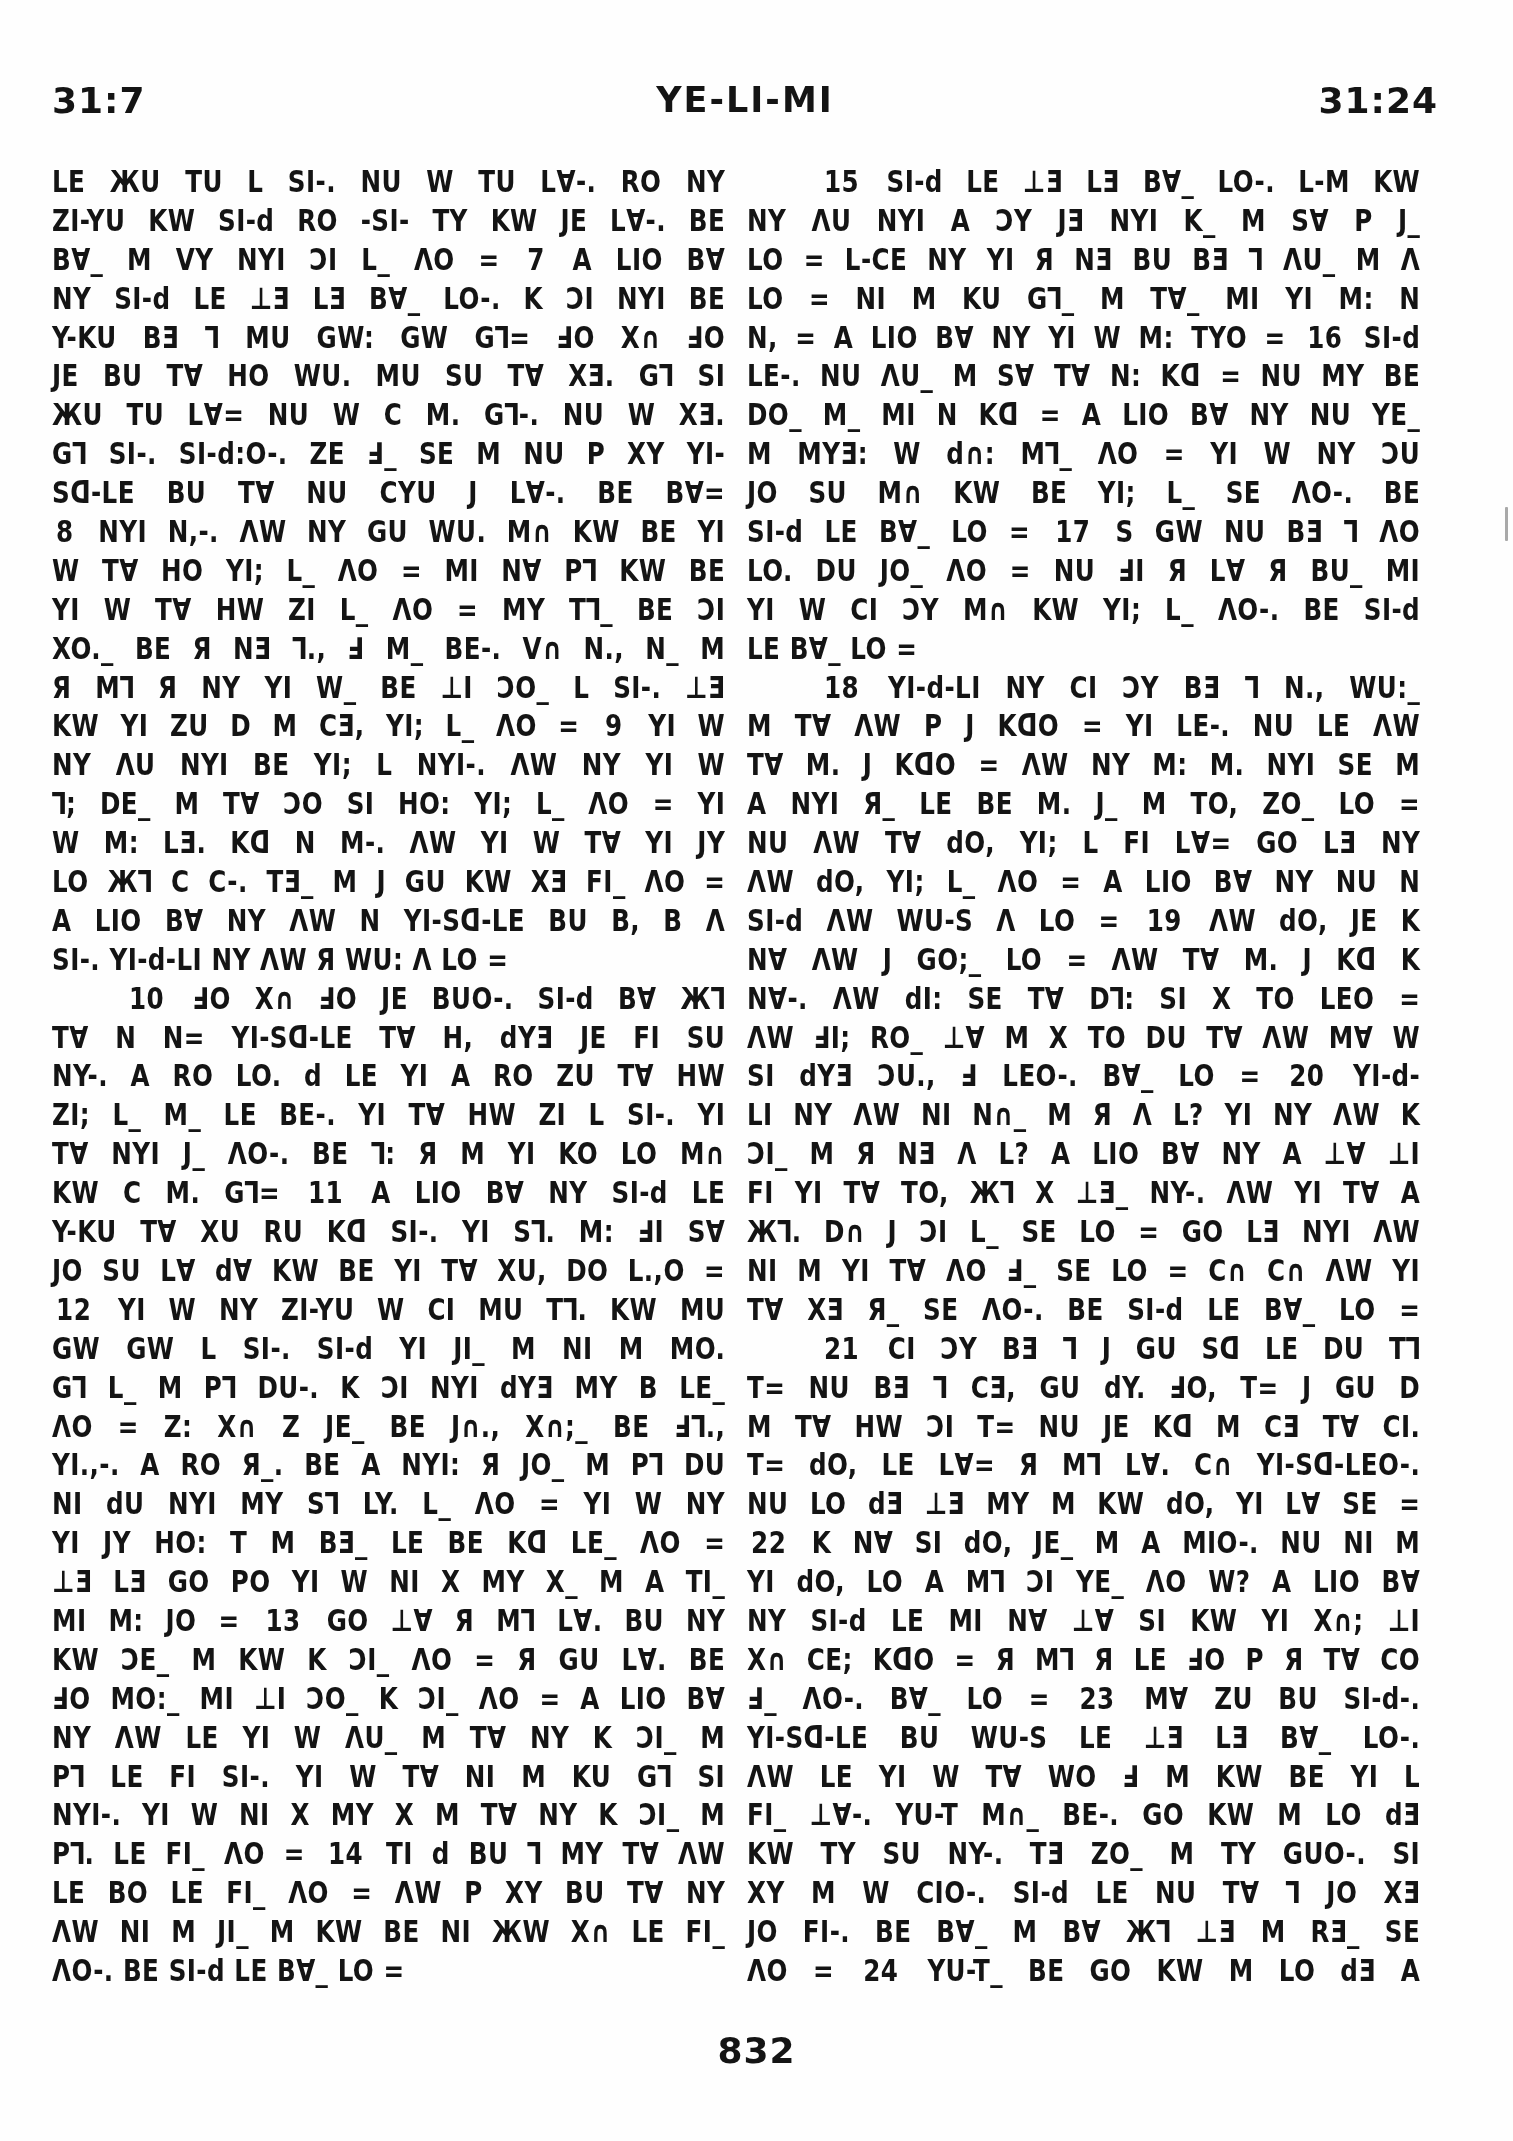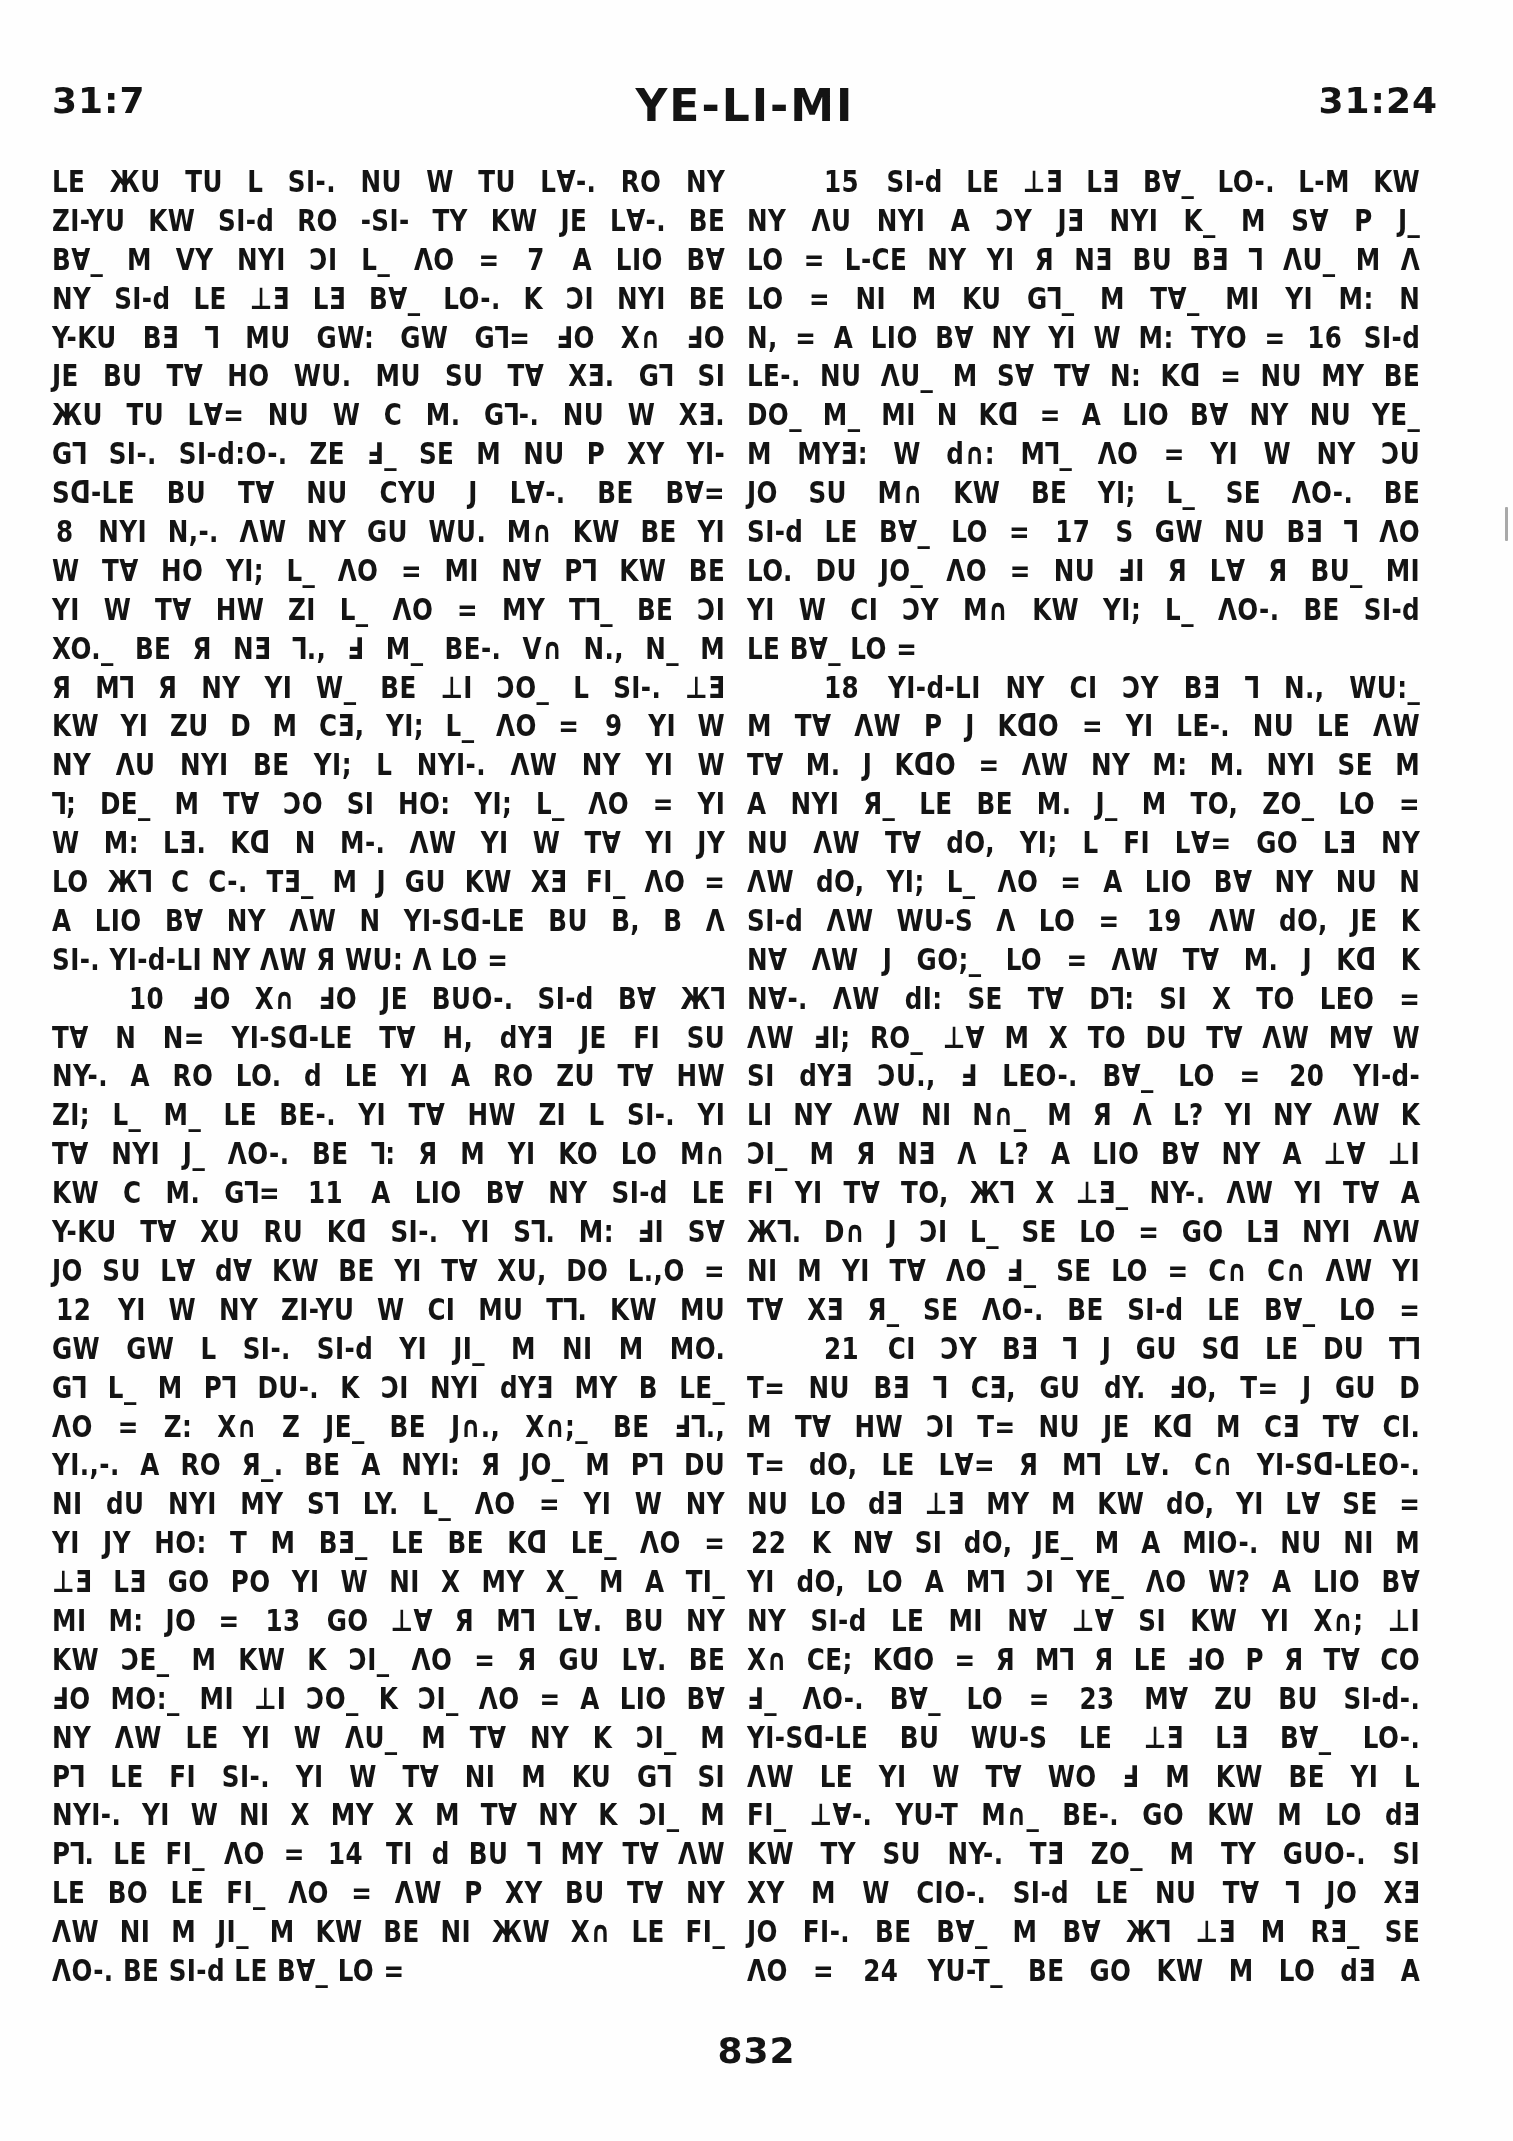--- a/index.html
+++ b/index.html
@@ -8,21 +8,21 @@
     background:#fefefe;
     color:#141414;
     font-family:"DejaVu Sans", sans-serif;
     font-weight:bold;
     position:relative;
     overflow:hidden;
   }
   .page{position:absolute;inset:0;}
   .hdr{position:absolute;top:80px;left:52px;right:75px;height:40px;}
   .hdr-left{position:absolute;left:0;top:0;font-size:36px;letter-spacing:1px;}
-  .hdr-title{position:absolute;left:0;right:0;top:0;text-align:center;font-size:44px;letter-spacing:2px;}
+  .hdr-title{position:absolute;left:0;right:0;top:0;text-align:center;font-size:35px;letter-spacing:2px;}
   .hdr-right{position:absolute;right:0;top:0;font-size:36px;letter-spacing:1px;margin-left:40px;}
   .body-text{
     position:absolute;top:163px;left:52px;width:1392px;
     display:flex;gap:22px;
   }
   .column{width:673px;flex:0 0 673px;}
   .line{
     display:flex;justify-content:space-between;align-items:baseline;
     width:821px;
     transform:scaleX(0.82);transform-origin:0 50%;

